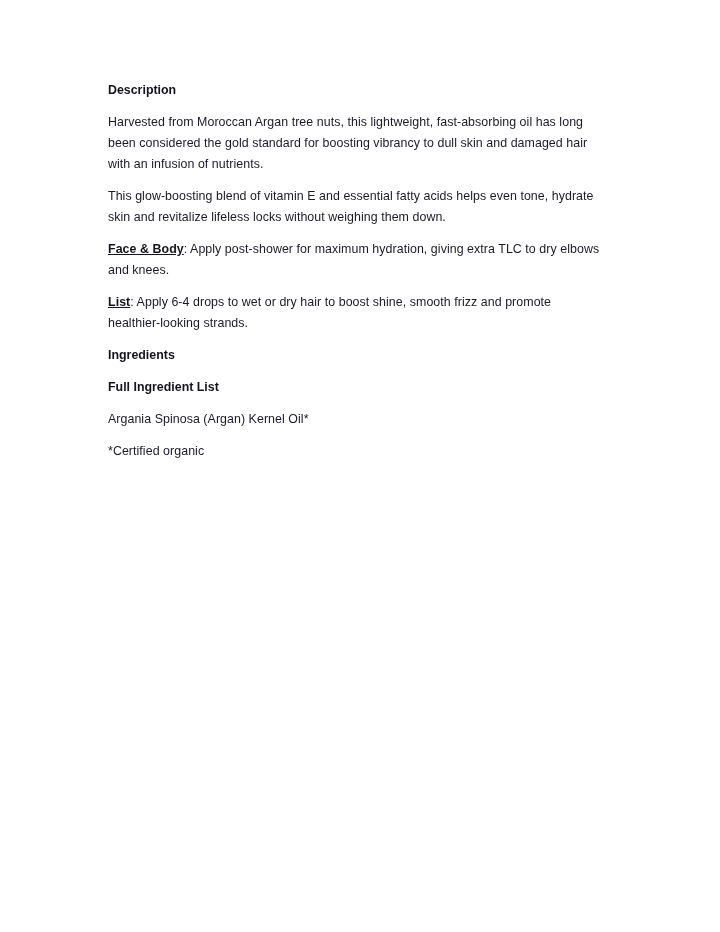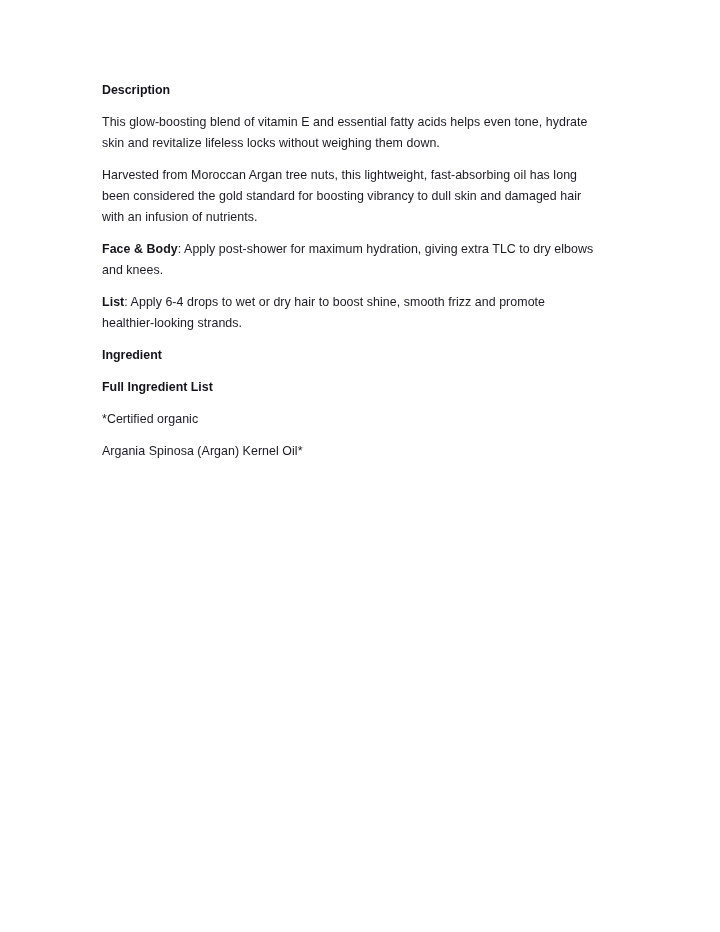--- a/index.html
+++ b/index.html
@@ -12,21 +12,21 @@
     width: 720px;
     height: 932px;
     position: relative;
     overflow: hidden;
     font-family: "Liberation Sans", sans-serif;
     color: #1b1b24;
     -webkit-font-smoothing: antialiased;
   }
   .page {
     position: absolute;
-    left: 102px;
+    left: 108px;
     top: 80px;
     width: 497px;
   }
   .block {
     margin: 0 0 11px 0;
     font-size: 12.4px;
     line-height: 21px;
     letter-spacing: 0.005em;
     color: #1b1b24;
   }
@@ -46,44 +46,45 @@
     line-height: 21px;
     margin: 0 0 11px 0;
     color: #14141c;
   }
   .para {
     font-weight: normal;
   }
   .inline-label {
     font-weight: bold;
     color: #14141c;
+    text-decoration: underline;
   }
   .gap-before-heading {
     margin-top: 1px;
   }
 </style>
 </head>
 <body>
 
 <div class="page">
 
   <h2 class="heading">Description</h2>
 
 
+  <p class="block para">Harvested from Moroccan Argan tree nuts, this lightweight, fast-absorbing oil has long been considered the gold standard for boosting vibrancy to dull skin and damaged hair with an infusion of nutrients.</p>
+
   <p class="block para">This glow-boosting blend of vitamin E and essential fatty acids helps even tone, hydrate skin and revitalize lifeless locks without weighing them down.</p>
-
-  <p class="block para">Harvested from Moroccan Argan tree nuts, this lightweight, fast-absorbing oil has long been considered the gold standard for boosting vibrancy to dull skin and damaged hair with an infusion of nutrients.</p>
 
 
   <p class="block para"><span class="inline-label">Face &amp; Body</span><span>: </span><span>Apply post-shower for maximum hydration, giving extra TLC to dry elbows and knees.</span></p>
 
   <p class="block para"><span class="inline-label">List</span><span>: </span><span>Apply 6-4 drops to wet or dry hair to boost shine, smooth frizz and promote healthier-looking strands.</span></p>
 
-  <h2 class="heading gap-before-heading">Ingredient</h2>
+  <h2 class="heading gap-before-heading">Ingredients</h2>
 
 
   <h2 class="heading gap-before-heading">Full Ingredient List</h2>
 
+  <p class="block para">Argania Spinosa (Argan) Kernel Oil*</p>
+
   <p class="block para">*Certified organic</p>
-
-  <p class="block para">Argania Spinosa (Argan) Kernel Oil*</p>
 
 </div>
 
 </body></html>

